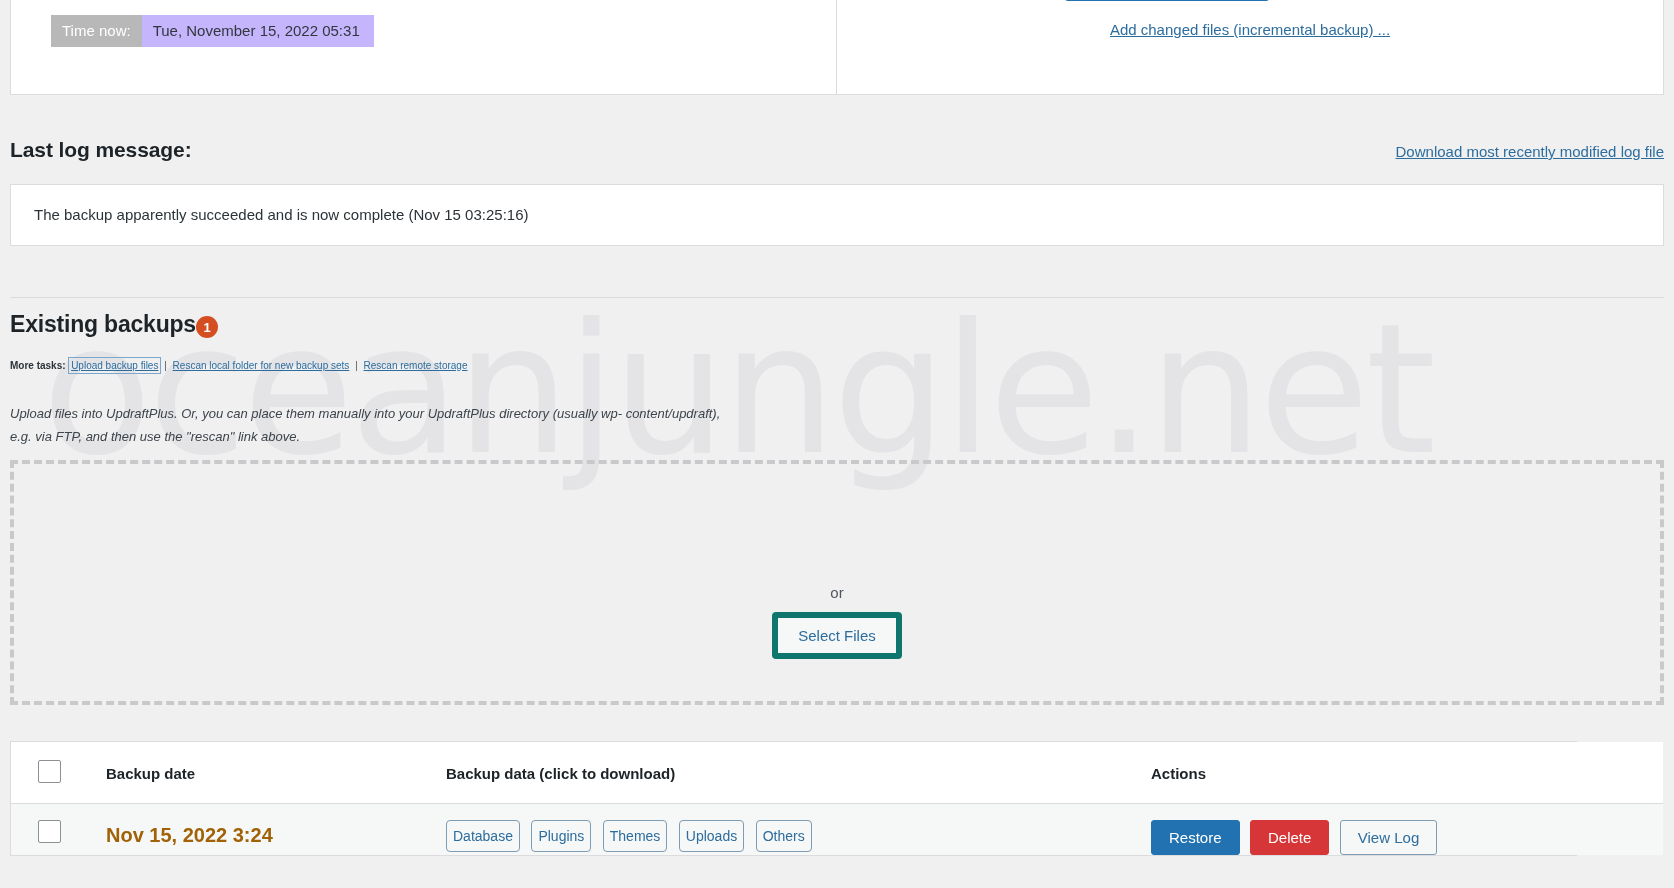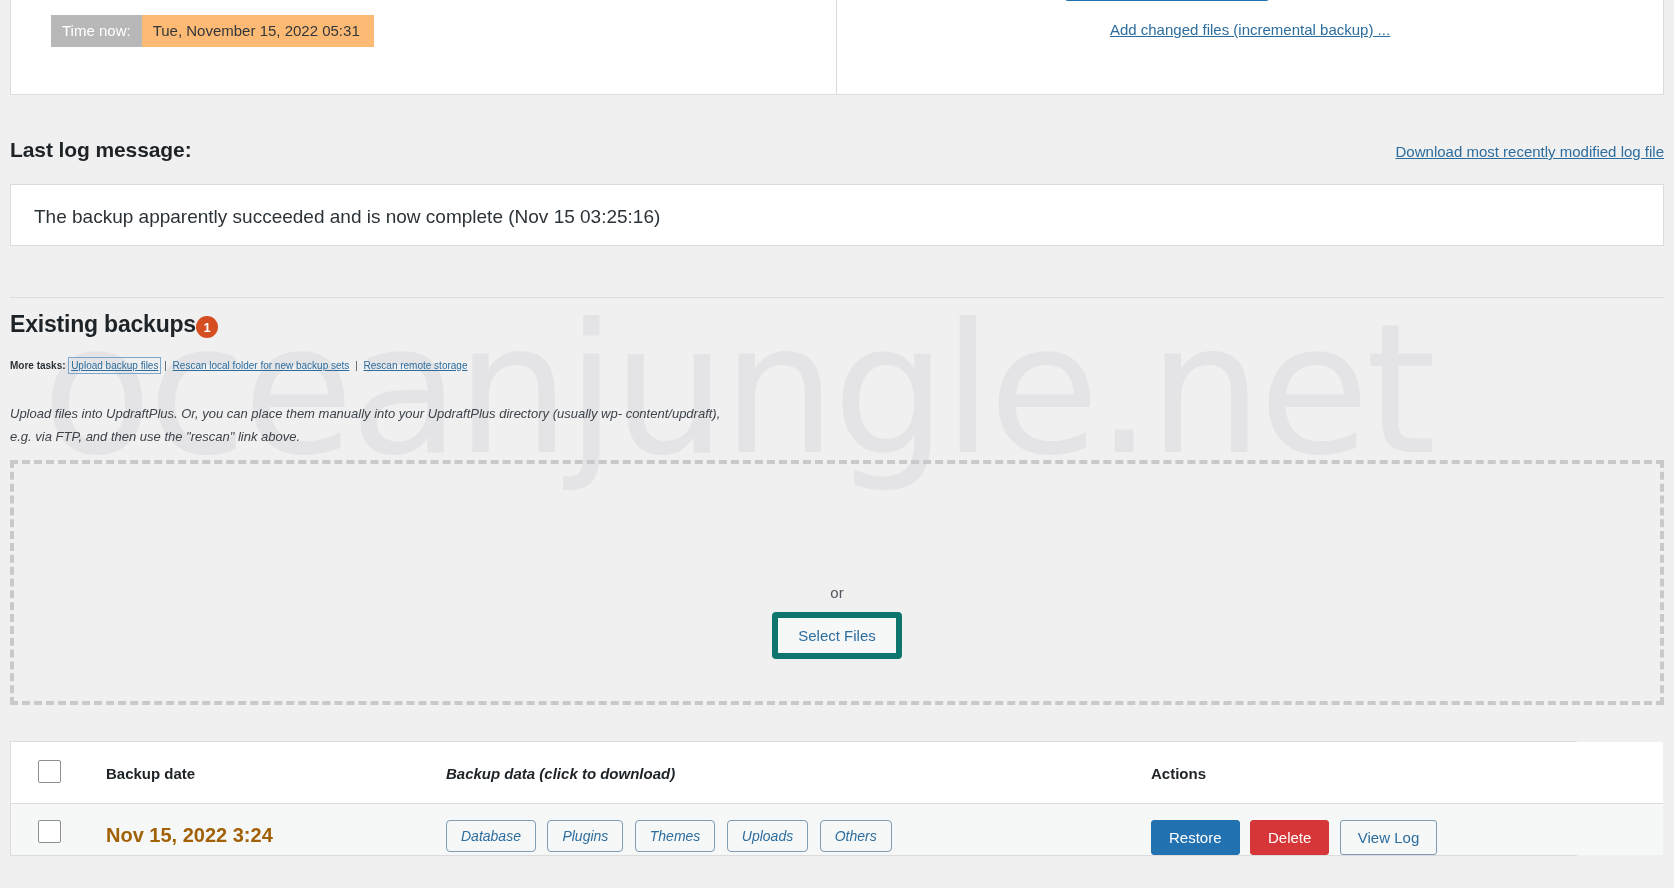--- a/index.html
+++ b/index.html
@@ -62,21 +62,21 @@
     font-size: 15px;
   }
   .timenow-label {
     background: #b8b8b8;
     color: #ffffff;
     padding: 6px 11px 7px 11px;
     font-size: 15px;
     line-height: 19px;
   }
   .timenow-value {
-    background: #fdba74;
+    background: #c4b5fd;
     color: #32373c;
     padding: 6px 14px 7px 11px;
     font-size: 15px;
     line-height: 19px;
   }
 
   .blue-btn-stub {
     position: absolute;
     left: 228px; top: 92px;
     width: 204px; height: 38px;
@@ -113,21 +113,21 @@
   .log-box {
     position: absolute;
     left: 10px; top: 184px;
     width: 1654px; height: 62px;
     background: #ffffff;
     border: 1px solid #dcdcde;
   }
   .log-box span {
     position: absolute;
     left: 23px; top: 21px;
-    font-size: 19px;
+    font-size: 15px;
     color: #2c3338;
   }
 
   
   .hr {
     position: absolute;
     left: 10px; top: 297px;
     width: 1654px; height: 1px;
     background: #dcdcde;
   }
@@ -248,21 +248,21 @@
     border-bottom: 1px solid #dcdcde;
     background: #ffffff;
   }
   table.backups td {
     padding: 16px 0 0 0;
     vertical-align: top;
     background: #f6f7f7;
   }
   .col-check { width: 95px; padding-left: 27px !important; }
   .col-date  { width: 340px; }
-  .col-data  { width: 705px; font-style: italic; }
+  .col-data  { width: 705px; }
   .col-actions { width: 512px; }
 
   .wp-checkbox {
     width: 23px; height: 23px;
     border: 1px solid #8c8f94;
     background: #ffffff;
     border-radius: 2px;
     display: inline-block;
     cursor: pointer;
   }
@@ -272,21 +272,21 @@
     color: #a16207;
     padding-top: 4px;
   }
   .chip {
     display: inline-block;
     background: #f6f7f7;
     border: 1px solid #7e9cb3;
     border-radius: 4px;
     color: #2c6d9e;
     font-size: 14px;
-    padding: 7px 14px;
+    padding: 7px 6px;
     margin-right: 7px;
     cursor: pointer;
   }
   .act-btn {
     display: inline-block;
     border-radius: 3px;
     font-size: 15px;
     padding: 8px 17px;
     margin-right: 6px;
     cursor: pointer;

